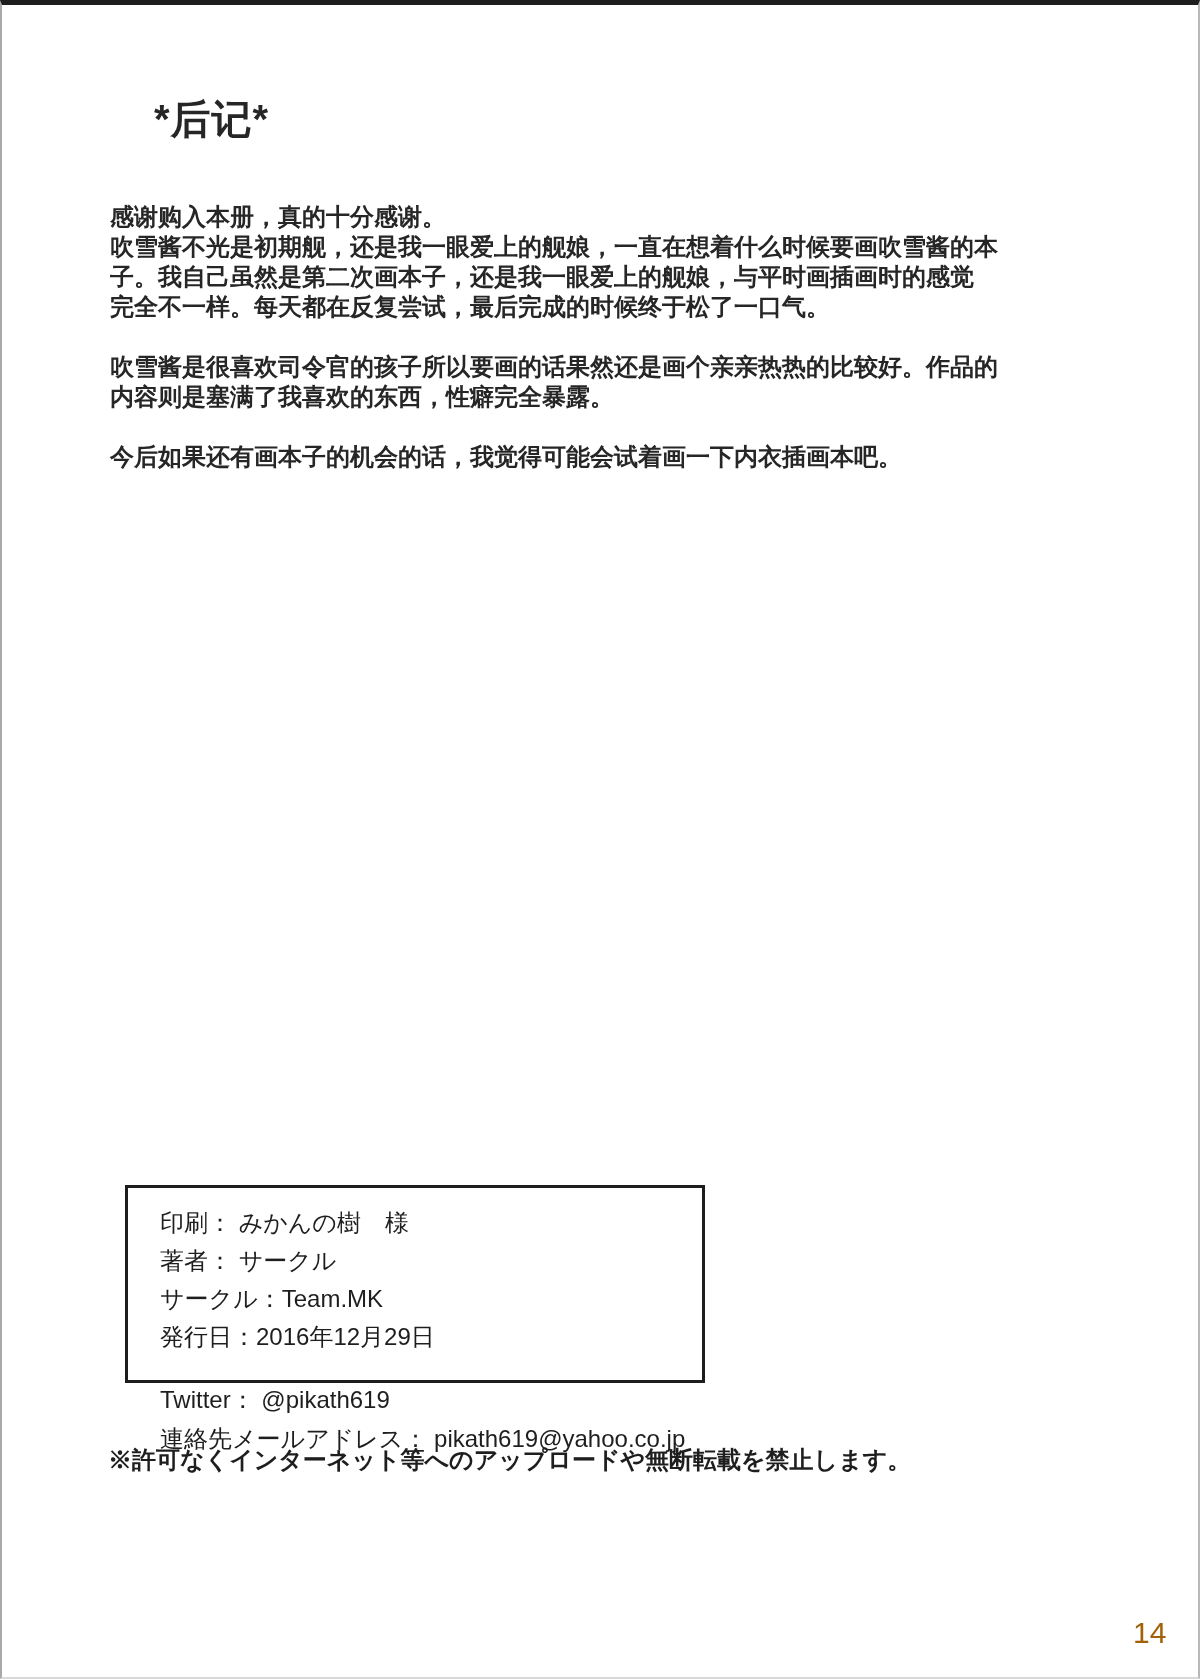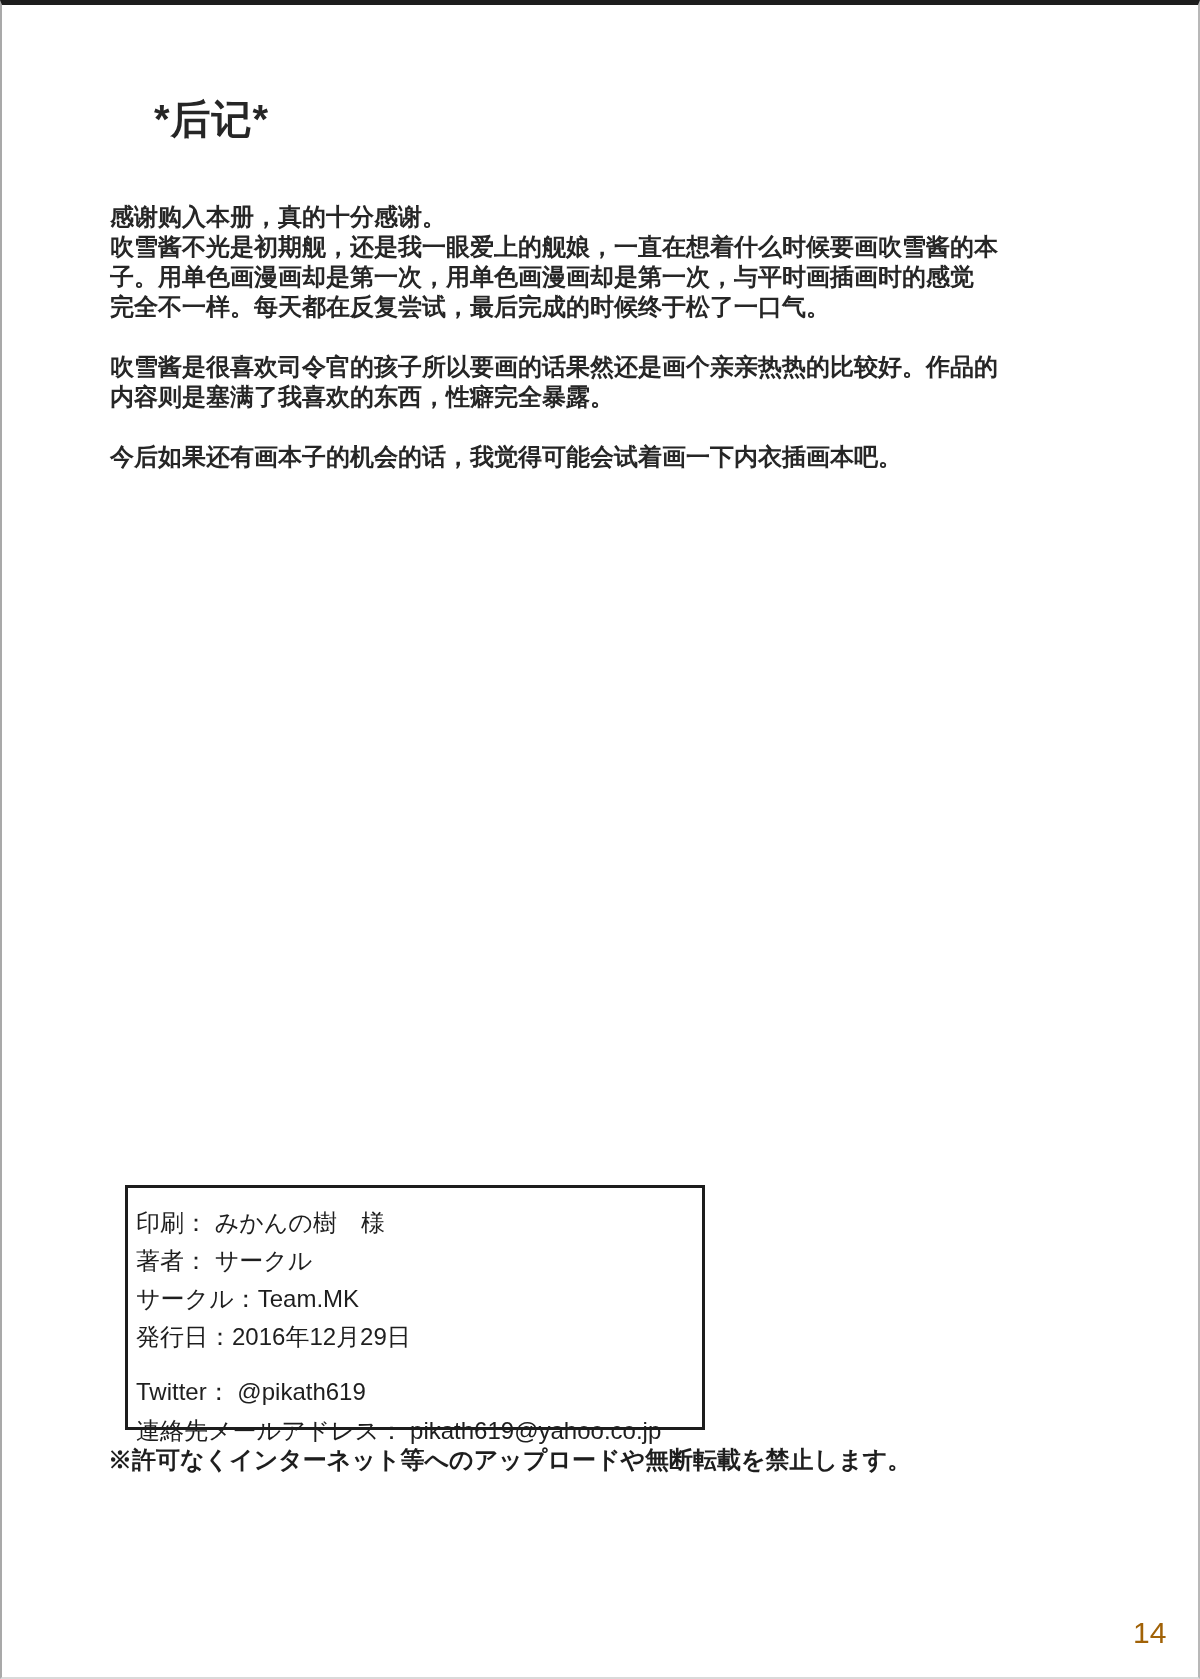--- a/index.html
+++ b/index.html
@@ -49,35 +49,35 @@
     margin: 12px 0 30px 0;
   }
   .afterword-body .line {
     display: block;
   }
   .colophon-box {
     position: absolute;
     left: 125px;
     top: 1185px;
     width: 580px;
-    height: 245px;
+    height: 198px;
     box-sizing: border-box;
     border: 3px solid #1d1d1d;
     background: #ffffff;
-    padding: 16px 10px 0 8px;
+    padding: 16px 10px 0 32px;
     font-size: 24px;
     color: #1e1e1e;
     font-weight: normal;
   }
   .colophon-box .colophon-line {
     line-height: 38px;
     white-space: nowrap;
   }
   .colophon-box .colophon-line.spaced {
-    margin-top: 16px;
+    margin-top: 24px;
     line-height: 40px;
   }
   .notices {
     position: absolute;
     left: 108px;
     top: 1444px;
     width: 1000px;
     font-size: 24px;
     line-height: 32px;
     font-weight: 600;
@@ -95,21 +95,21 @@
 <body>
 
 <div class="page-frame"></div>
 
 <div class="afterword-title">*后记*</div>
 
 <div class="afterword-body">
   <p>
     <span class="line">感谢购入本册，真的十分感谢。</span>
     <span class="line">吹雪酱不光是初期舰，还是我一眼爱上的舰娘，一直在想着什么时候要画吹雪酱的本</span>
-    <span class="line">子。用单色画漫画却是第一次，用单色画漫画却是第一次，与平时画插画时的感觉</span>
+    <span class="line">子。我自己虽然是第二次画本子，还是我一眼爱上的舰娘，与平时画插画时的感觉</span>
     <span class="line">完全不一样。每天都在反复尝试，最后完成的时候终于松了一口气。</span>
   </p>
   <p>
     <span class="line">吹雪酱是很喜欢司令官的孩子所以要画的话果然还是画个亲亲热热的比较好。作品的</span>
     <span class="line">内容则是塞满了我喜欢的东西，性癖完全暴露。</span>
   </p>
   <p>
     <span class="line">今后如果还有画本子的机会的话，我觉得可能会试着画一下内衣插画本吧。</span>
   </p>
 </div>

